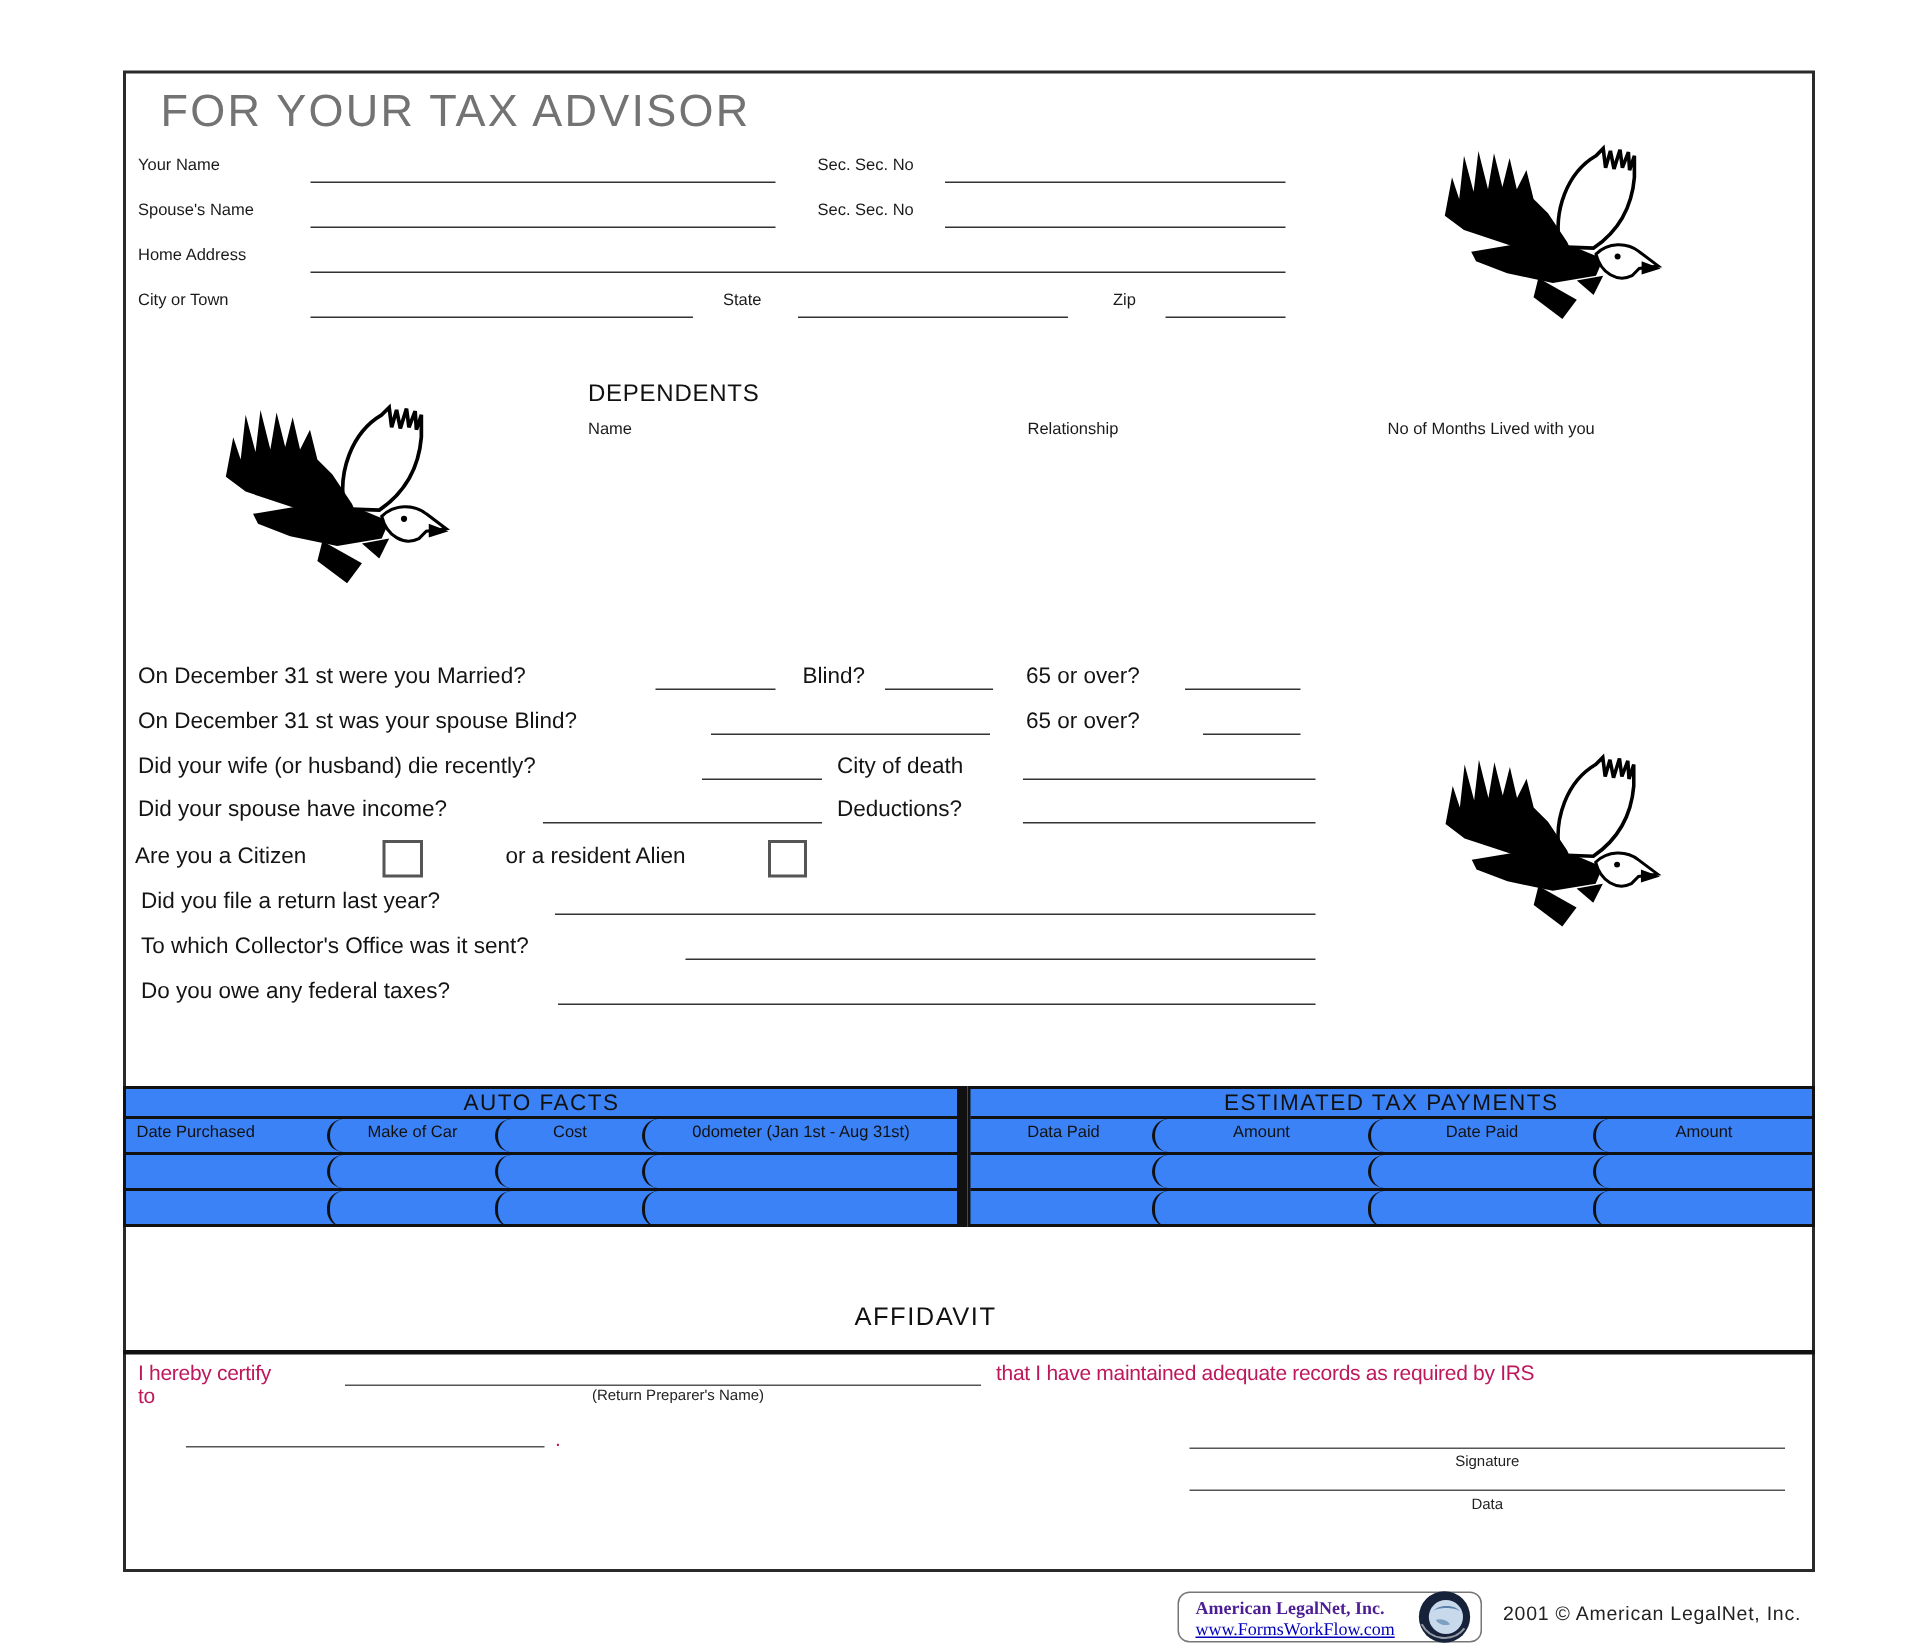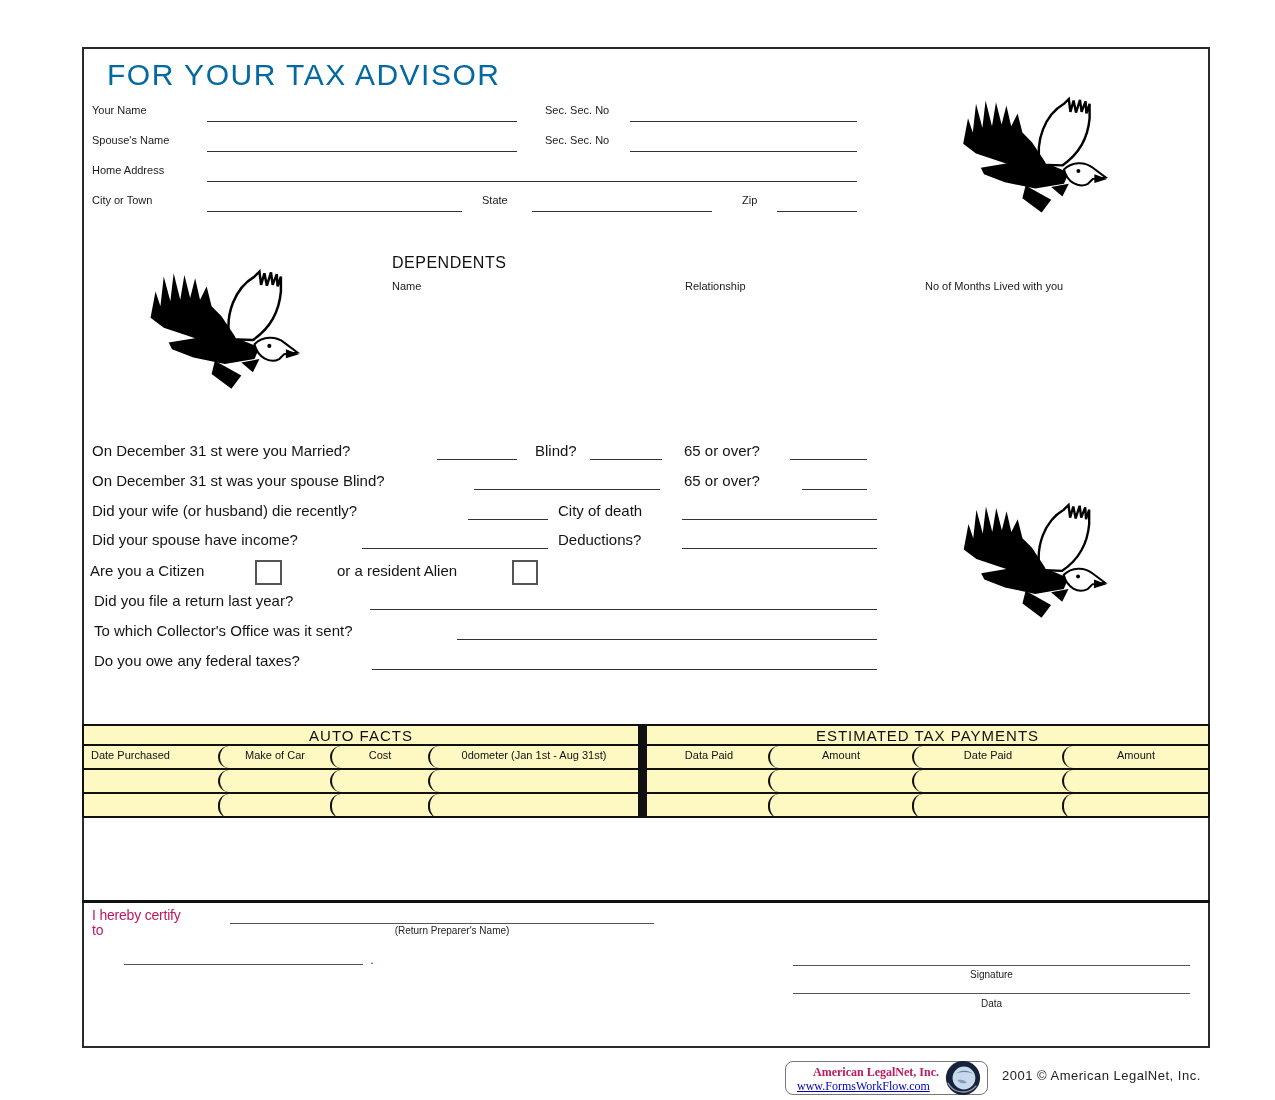--- a/index.html
+++ b/index.html
@@ -1,27 +1,27 @@
 <!DOCTYPE html>
 <html><head>
 <meta charset="utf-8">
 <style>
   html,body{margin:0;padding:0;background:#fff;}
   .stage{position:relative;width:1275px;height:1100px;background:#ffffff;
          font-family:"Liberation Sans", sans-serif;color:#111;overflow:hidden;}
   .abs{position:absolute;}
   .formbox{position:absolute;left:82px;top:47px;width:1128px;height:1001px;
            border:2px solid #2a2a2a;box-sizing:border-box;background:#fff;}
-  .title{font-size:30px;letter-spacing:1.5px;color:#0369a1;text-align:right;}
+  .title{font-size:30px;letter-spacing:1.5px;color:#737373;text-align:right;}
   .lbl{font-size:11px;color:#1a1a1a;}
   .q{font-size:15px;color:#141414;}
   .fill{position:absolute;height:0;border-bottom:1.3px solid #333;}
   .dep-title{font-size:16px;letter-spacing:0.5px;}
   .checkbox{position:absolute;width:27px;height:25px;border:2px solid #555;background:#fff;box-sizing:border-box;}
-  .tbl{position:absolute;top:0;height:94px;border:2px solid #111;box-sizing:border-box;background:#fef9c3;}
+  .tbl{position:absolute;top:0;height:94px;border:2px solid #111;box-sizing:border-box;background:#3b82f6;}
   .t-title{height:20px;line-height:19px;text-align:center;font-size:15px;letter-spacing:1px;border-bottom:2px solid #111;box-sizing:border-box;}
   .t-head{display:grid;height:24px;border-bottom:2px solid #111;box-sizing:border-box;font-size:11px;}
   .t-row{display:grid;height:24px;border-bottom:2px solid #111;box-sizing:border-box;}
   .t-row.last{border-bottom:none;height:24px;}
   .t-cell{border-left:2px solid #111;box-sizing:border-box;padding:3px 4px 0 4px;text-align:center;border-radius:11px;}
   .t-cell.first{border-left:none;text-align:left;padding-left:7px;}
   .aff{font-size:14px;letter-spacing:-0.2px;color:#be185d;text-align:right;}
   .small-cap{font-size:10px;color:#222;}
   .footer-serif{font-family:"Liberation Serif", serif;}
   .link{color:#0000bb;text-decoration:underline;}
@@ -171,37 +171,39 @@
         </div>
         <div class="t-row last" style="grid-template-columns:121px 144px 150px auto;">
           <div class="t-cell first"></div>
           <div class="t-cell"></div>
           <div class="t-cell"></div>
           <div class="t-cell"></div>
         </div>
       </div>
     </div>
 
+    <div class="abs" style="left:133px;top:819px;width:800px;text-align:center;font-size:17px;letter-spacing:1px;">AFFIDAVIT</div>
     <div class="thickline" style="left:-2px;top:851px;width:1128px;height:3px;"></div>
 
     <div class="abs aff" style="left:8px;top:858px;">I hereby certify</div>
     <div class="fill" style="left:146px;top:874px;width:424px;border-bottom-color:#555;"></div>
+    <div class="abs aff" style="left:580px;top:858px;">that I have maintained adequate records as required by IRS</div>
     <div class="abs aff" style="left:8px;top:873px;">to</div>
     <div class="abs small-cap" style="left:298px;top:876px;width:140px;text-align:center;">(Return Preparer's Name)</div>
 
     <div class="fill" style="left:40px;top:915px;width:239px;border-bottom-color:#555;"></div>
     <div class="abs aff" style="left:286px;top:902px;">.</div>
 
     <div class="fill" style="left:709px;top:916px;width:397px;border-bottom-color:#555;"></div>
     <div class="abs small-cap" style="left:709px;top:920px;width:397px;text-align:center;">Signature</div>
     <div class="fill" style="left:709px;top:944px;width:397px;border-bottom-color:#555;"></div>
     <div class="abs small-cap" style="left:709px;top:949px;width:397px;text-align:center;">Data</div>
   </div>
 
   <div class="abs" style="left:785px;top:1061px;width:203px;height:34px;border:1.5px solid #777;border-radius:8px;box-sizing:border-box;background:#fff;">
-    <div class="abs footer-serif" style="left:11px;top:3px;font-size:12px;font-weight:bold;color:#be185d;margin-left:16px;">American LegalNet, Inc.</div>
+    <div class="abs footer-serif" style="left:11px;top:3px;font-size:12px;font-weight:bold;color:#4c1d95;">American LegalNet, Inc.</div>
     <div class="abs footer-serif link" style="left:11px;top:17px;font-size:12px;">www.FormsWorkFlow.com</div>
   </div>
   <svg class="abs" style="left:944px;top:1059px;" width="38" height="38">
       <use href="#globe"></use>
     </svg>
   <div class="abs" style="left:1002px;top:1068px;font-size:13px;letter-spacing:0.5px;color:#222;">2001 © American LegalNet, Inc.</div>
 </div>
 
 </body></html>

